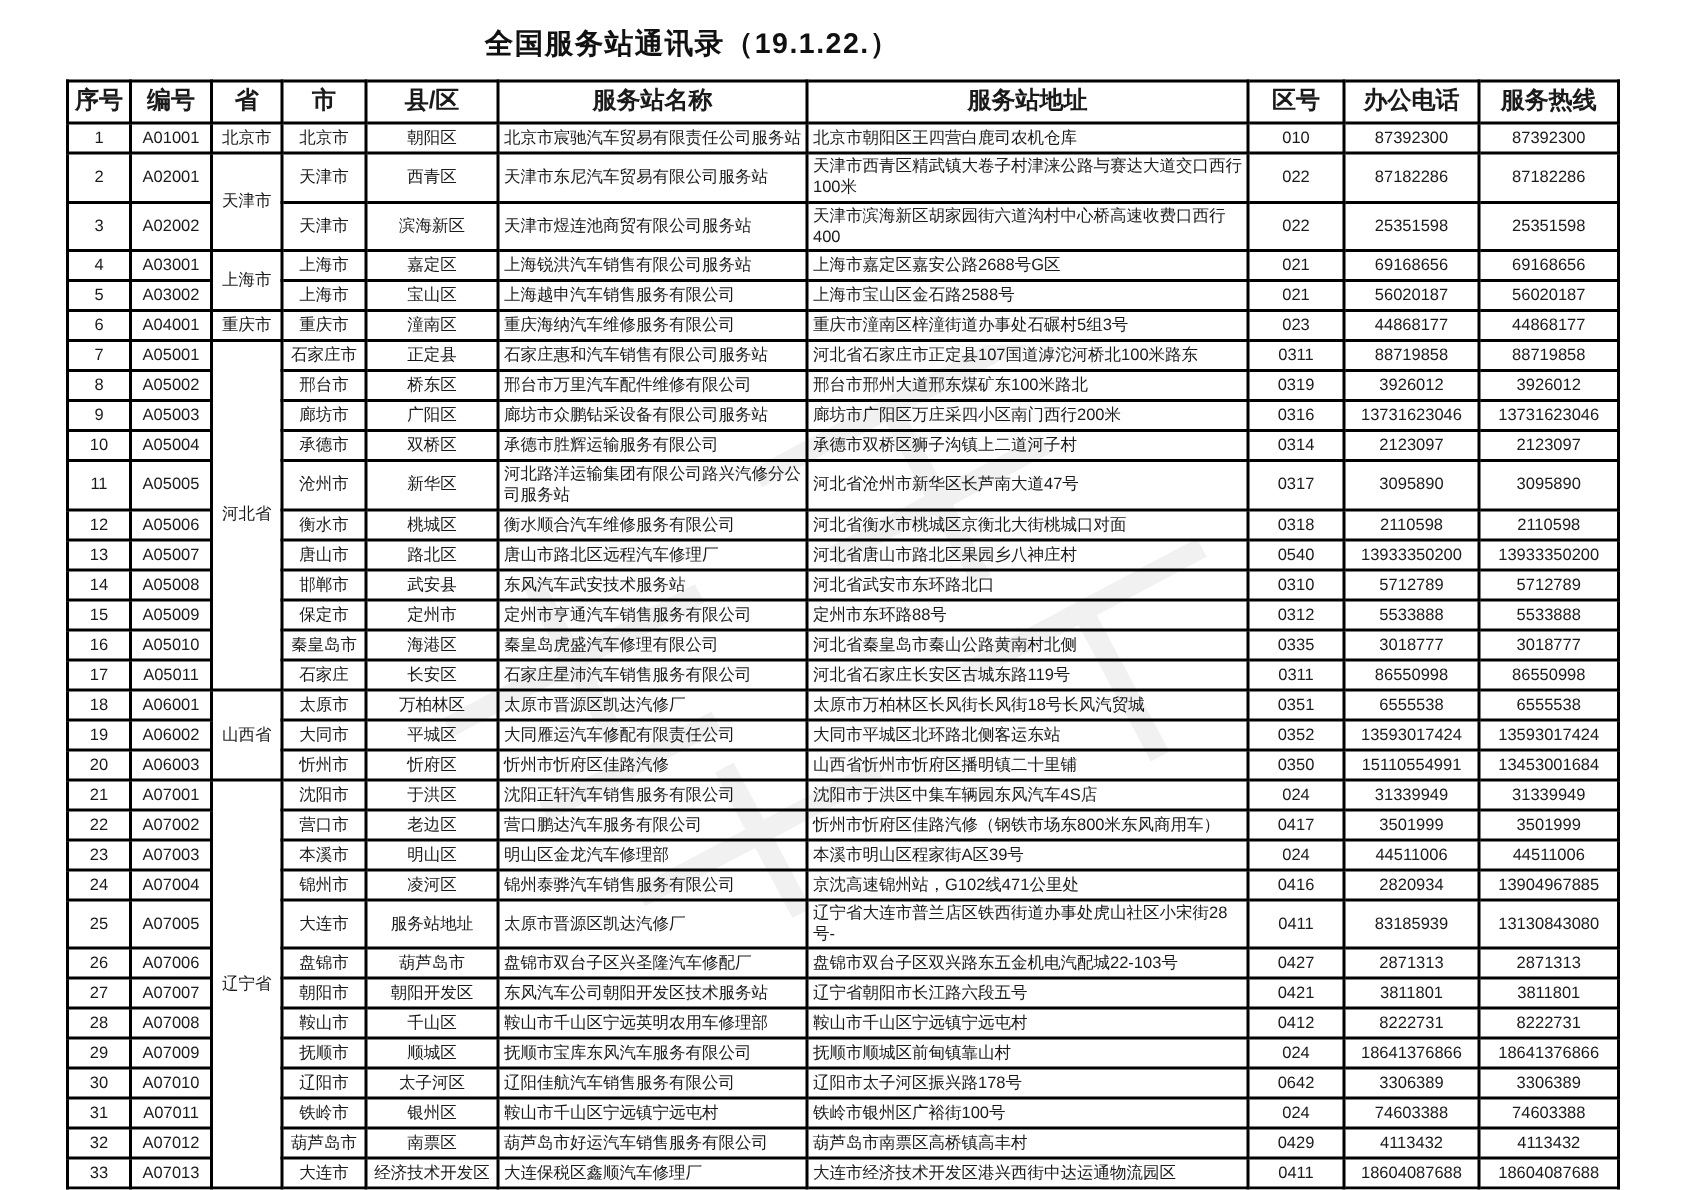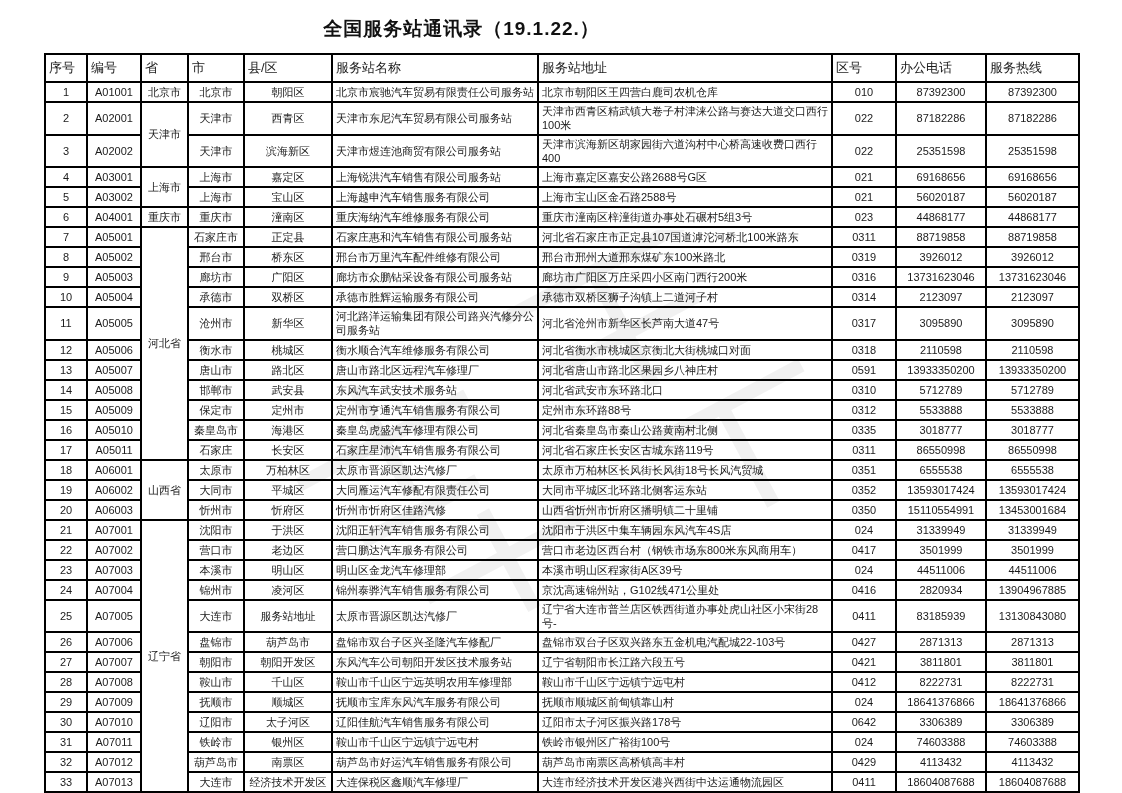--- a/index.html
+++ b/index.html
@@ -14,21 +14,21 @@
   }
   .table-wrap{position:absolute;left:44px;top:53px;width:1034px;}
   table{
     border-collapse:collapse;table-layout:fixed;width:1034px;
     font-size:11px;line-height:1.3;
   }
   th,td{
     border:2px solid #000;padding:1px 3px;overflow:hidden;
     background:#fff;vertical-align:middle;
   }
-  th{font-weight:normal;font-size:13px;height:24px;text-align:left;}
+  th{font-weight:bold;font-size:16px;height:24px;text-align:center;}
   td{height:16px;}
   td.c{text-align:center;}
   td.l{text-align:left;}
   .watermark{
     position:absolute;left:250px;top:230px;width:650px;height:420px;
     opacity:0.05;pointer-events:none;z-index:5;
   }
 </style>
 </head>
 <body>
@@ -209,21 +209,21 @@
           <td class="c">2110598</td>
           <td class="c">2110598</td>
         </tr>
         <tr>
           <td class="c">13</td>
           <td class="c">A05007</td>
           <td class="c">唐山市</td>
           <td class="c">路北区</td>
           <td class="l">唐山市路北区远程汽车修理厂</td>
           <td class="l">河北省唐山市路北区果园乡八神庄村</td>
-          <td class="c">0591</td>
+          <td class="c">0540</td>
           <td class="c">13933350200</td>
           <td class="c">13933350200</td>
         </tr>
         <tr>
           <td class="c">14</td>
           <td class="c">A05008</td>
           <td class="c">邯郸市</td>
           <td class="c">武安县</td>
           <td class="l">东风汽车武安技术服务站</td>
           <td class="l">河北省武安市东环路北口</td>
@@ -309,21 +309,21 @@
           <td class="c">024</td>
           <td class="c">31339949</td>
           <td class="c">31339949</td>
         </tr>
         <tr>
           <td class="c">22</td>
           <td class="c">A07002</td>
           <td class="c">营口市</td>
           <td class="c">老边区</td>
           <td class="l">营口鹏达汽车服务有限公司</td>
-          <td class="l">营口市老边区西台村（钢铁市场东800米东风商用车）</td>
+          <td class="l">忻州市忻府区佳路汽修（钢铁市场东800米东风商用车）</td>
           <td class="c">0417</td>
           <td class="c">3501999</td>
           <td class="c">3501999</td>
         </tr>
         <tr>
           <td class="c">23</td>
           <td class="c">A07003</td>
           <td class="c">本溪市</td>
           <td class="c">明山区</td>
           <td class="l">明山区金龙汽车修理部</td>

